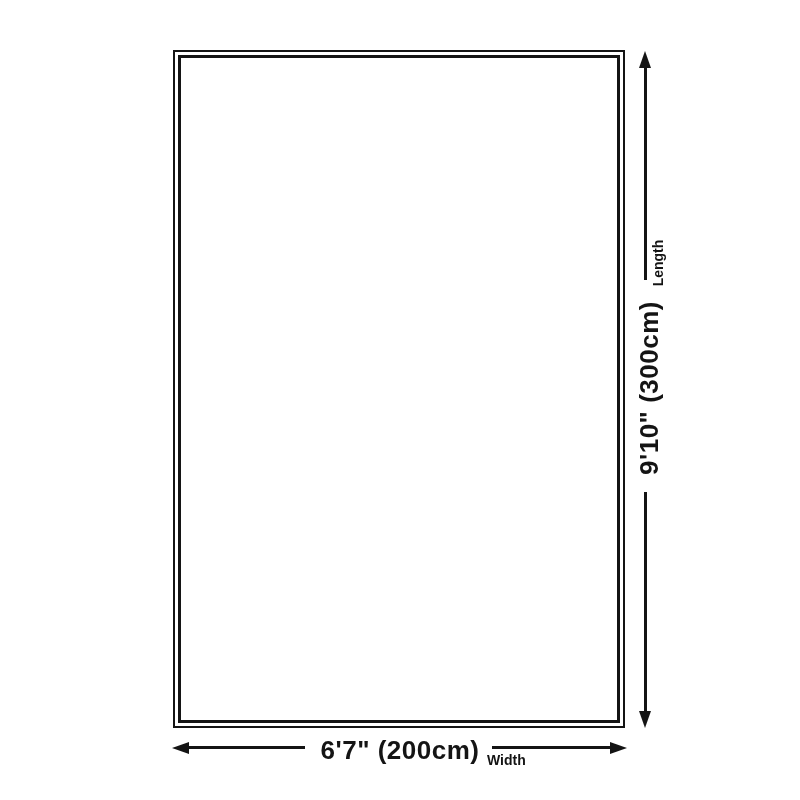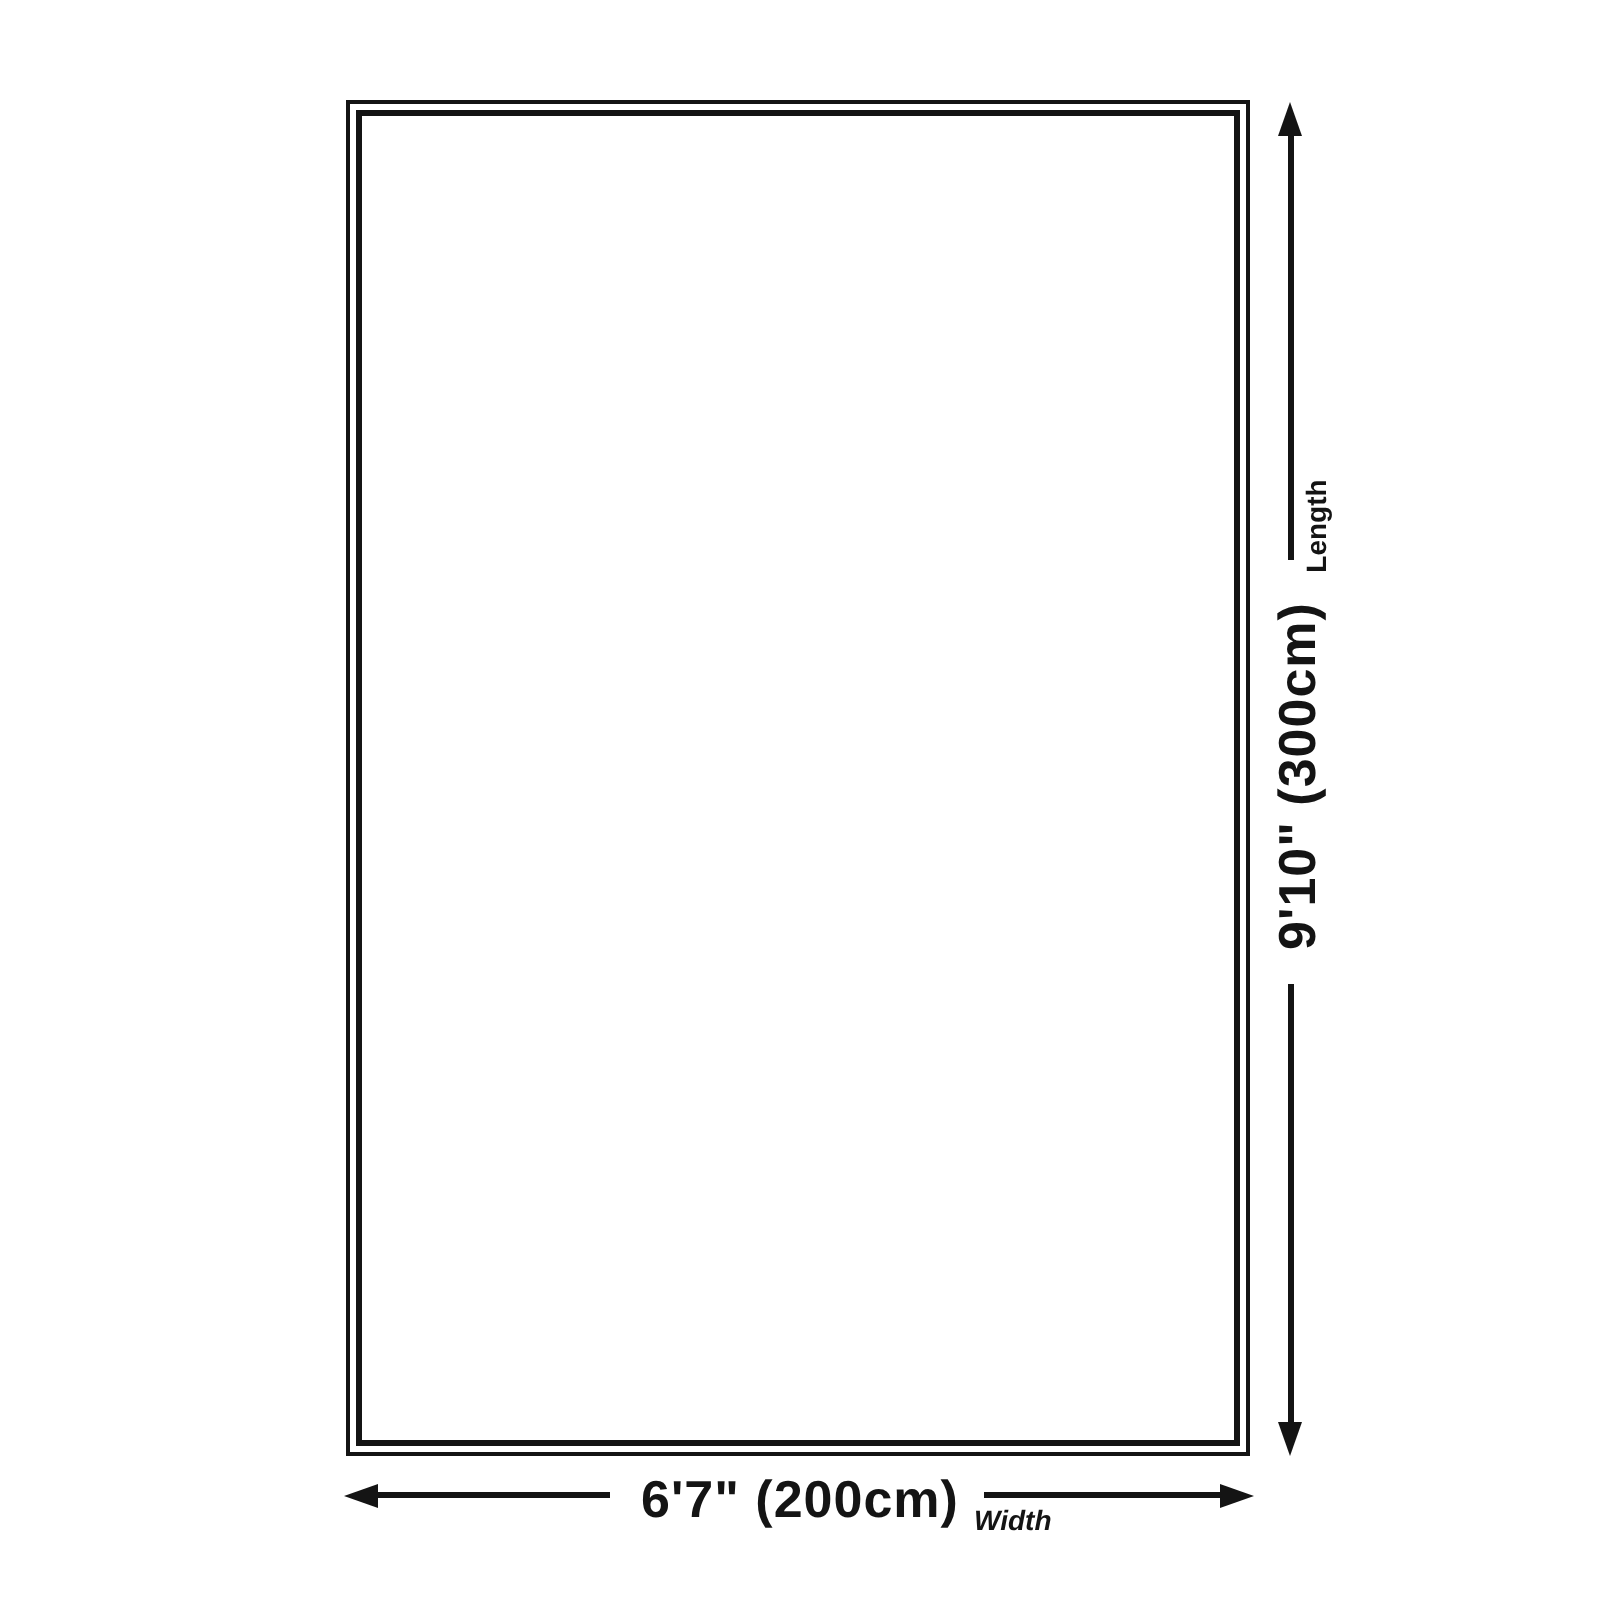--- a/index.html
+++ b/index.html
@@ -72,21 +72,21 @@
   .small-label {
     position: absolute;
     font-size: 14px;
     font-weight: bold;
     white-space: nowrap;
     color: #141414;
   }
   .center-anchor { transform: translate(-50%, -50%); }
   .rot { transform: translate(-50%, -50%) rotate(-90deg); }
   .width-value  { left: 400px; top: 750px; }
-  .width-axis   { left: 487px; top: 752px; font-style: italic; }
+  .width-axis   { left: 487px; top: 752px; }
   .length-value { left: 649px; top: 388px; }
   .length-axis  { left: 658px; top: 263px; }
 </style>
 </head>
 <body>
 
 <div class="canvas">
 
   <div class="rug">
     <div class="rug-inner"></div>

